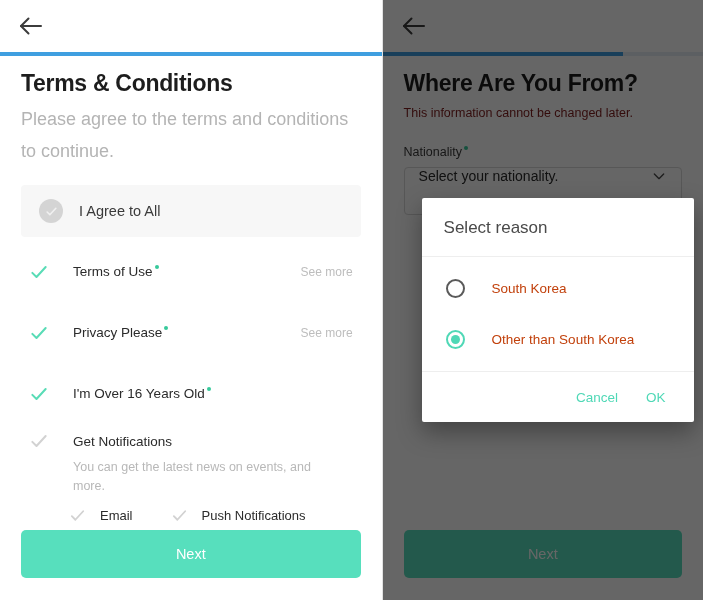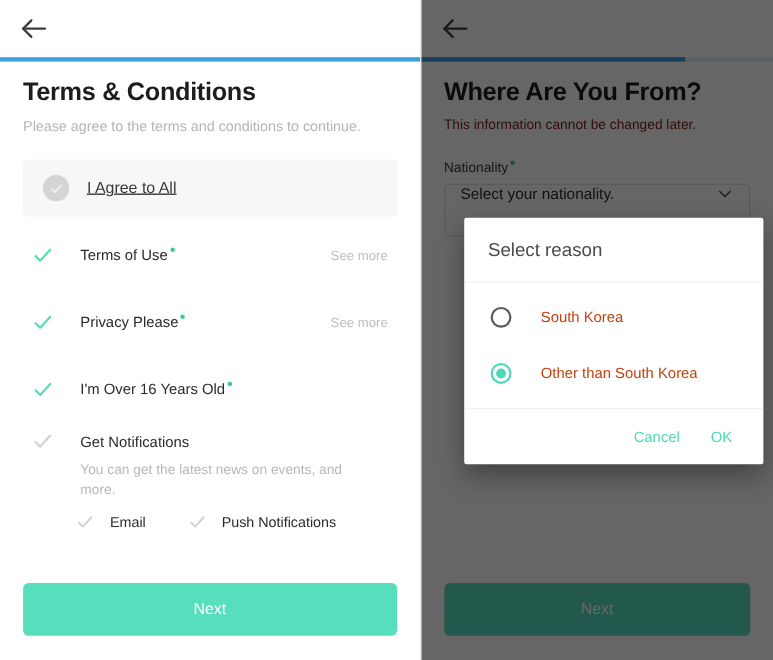--- a/index.html
+++ b/index.html
@@ -66,21 +66,21 @@
   }
   .page-title {
     font-size: 23px;
     font-weight: bold;
     color: #1d1d1d;
     letter-spacing: -0.3px;
     margin: 0 0 8px 0;
     line-height: 1.15;
   }
   .page-sub {
-    font-size: 13px;
+    font-size: 18px;
     color: #b4b4b4;
     line-height: 1.75;
     margin: 0;
   }
   .page-sub-warn {
     font-size: 12.5px;
     color: #7f1d1d;
     margin: 0;
     line-height: 1.5;
   }
@@ -89,21 +89,20 @@
   .agree-all {
     margin-top: 18px;
     height: 52px;
     background: #f7f7f7;
     border-radius: 4px;
     display: flex;
     align-items: center;
     padding-left: 18px;
     box-sizing: border-box;
     cursor: pointer;
-    text-decoration: underline;
   }
   .agree-all-circle {
     width: 24px;
     height: 24px;
     border-radius: 50%;
     background: #d4d4d4;
     display: flex;
     align-items: center;
     justify-content: center;
     flex: none;

